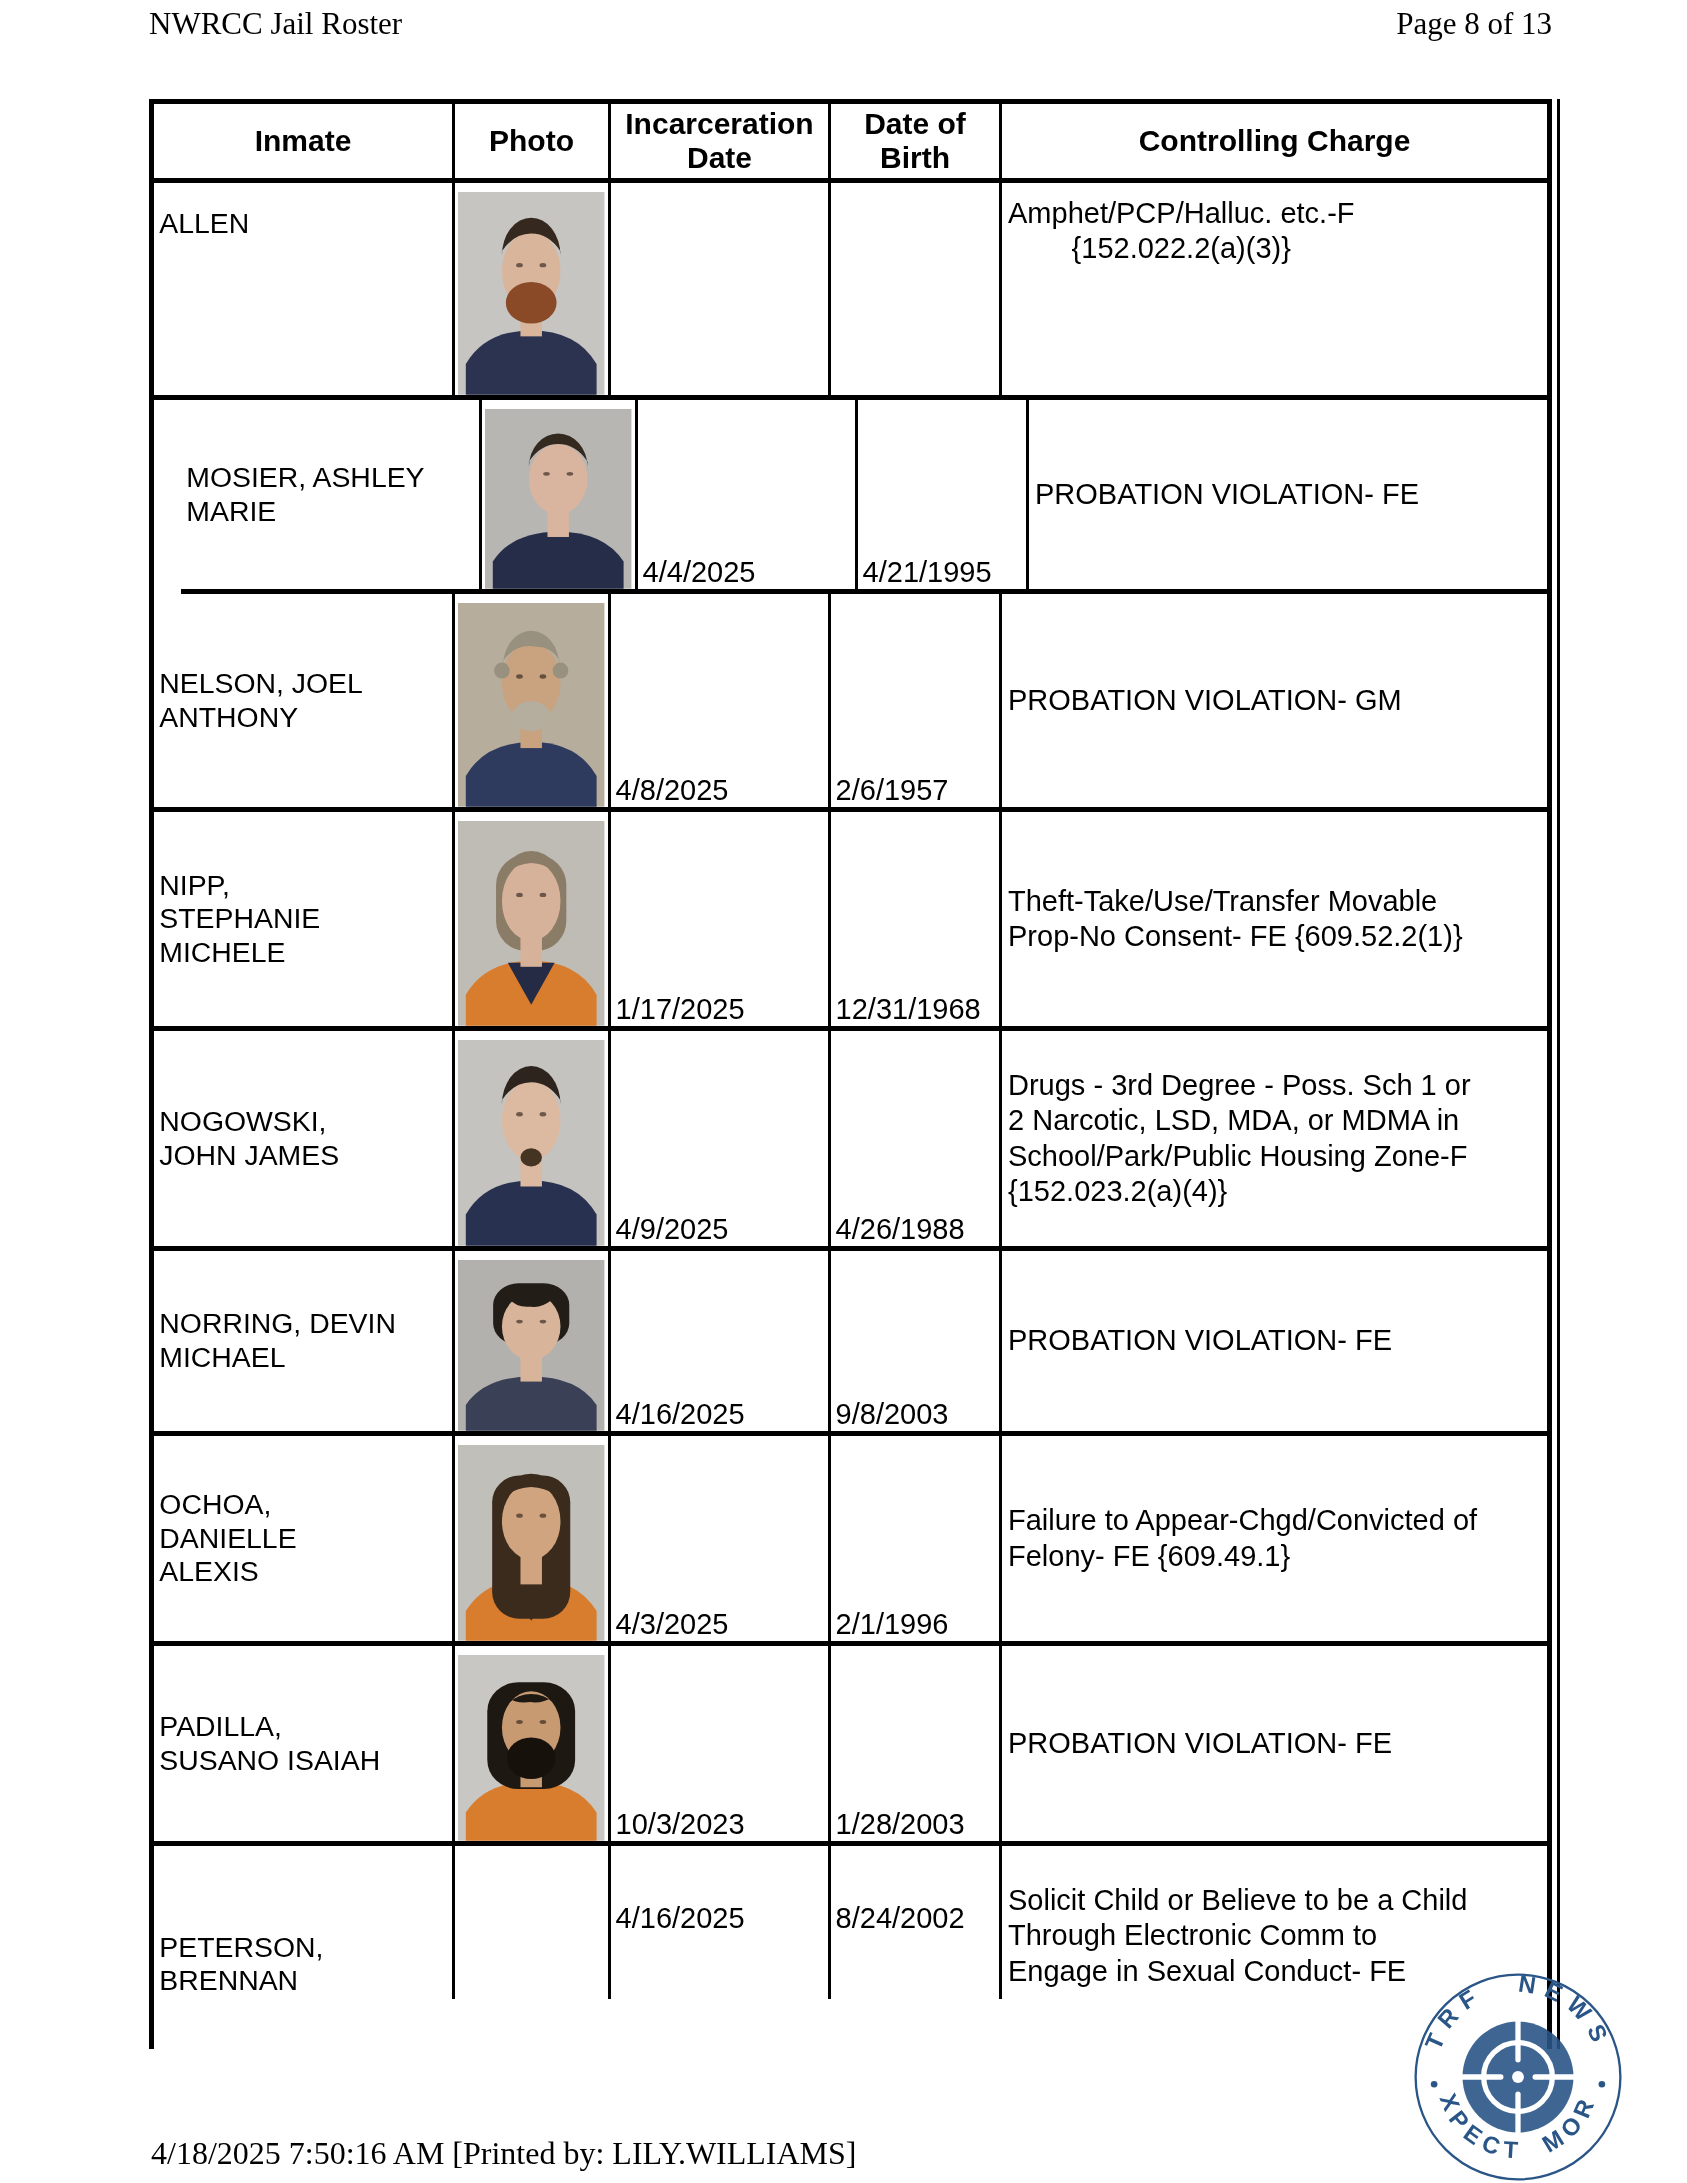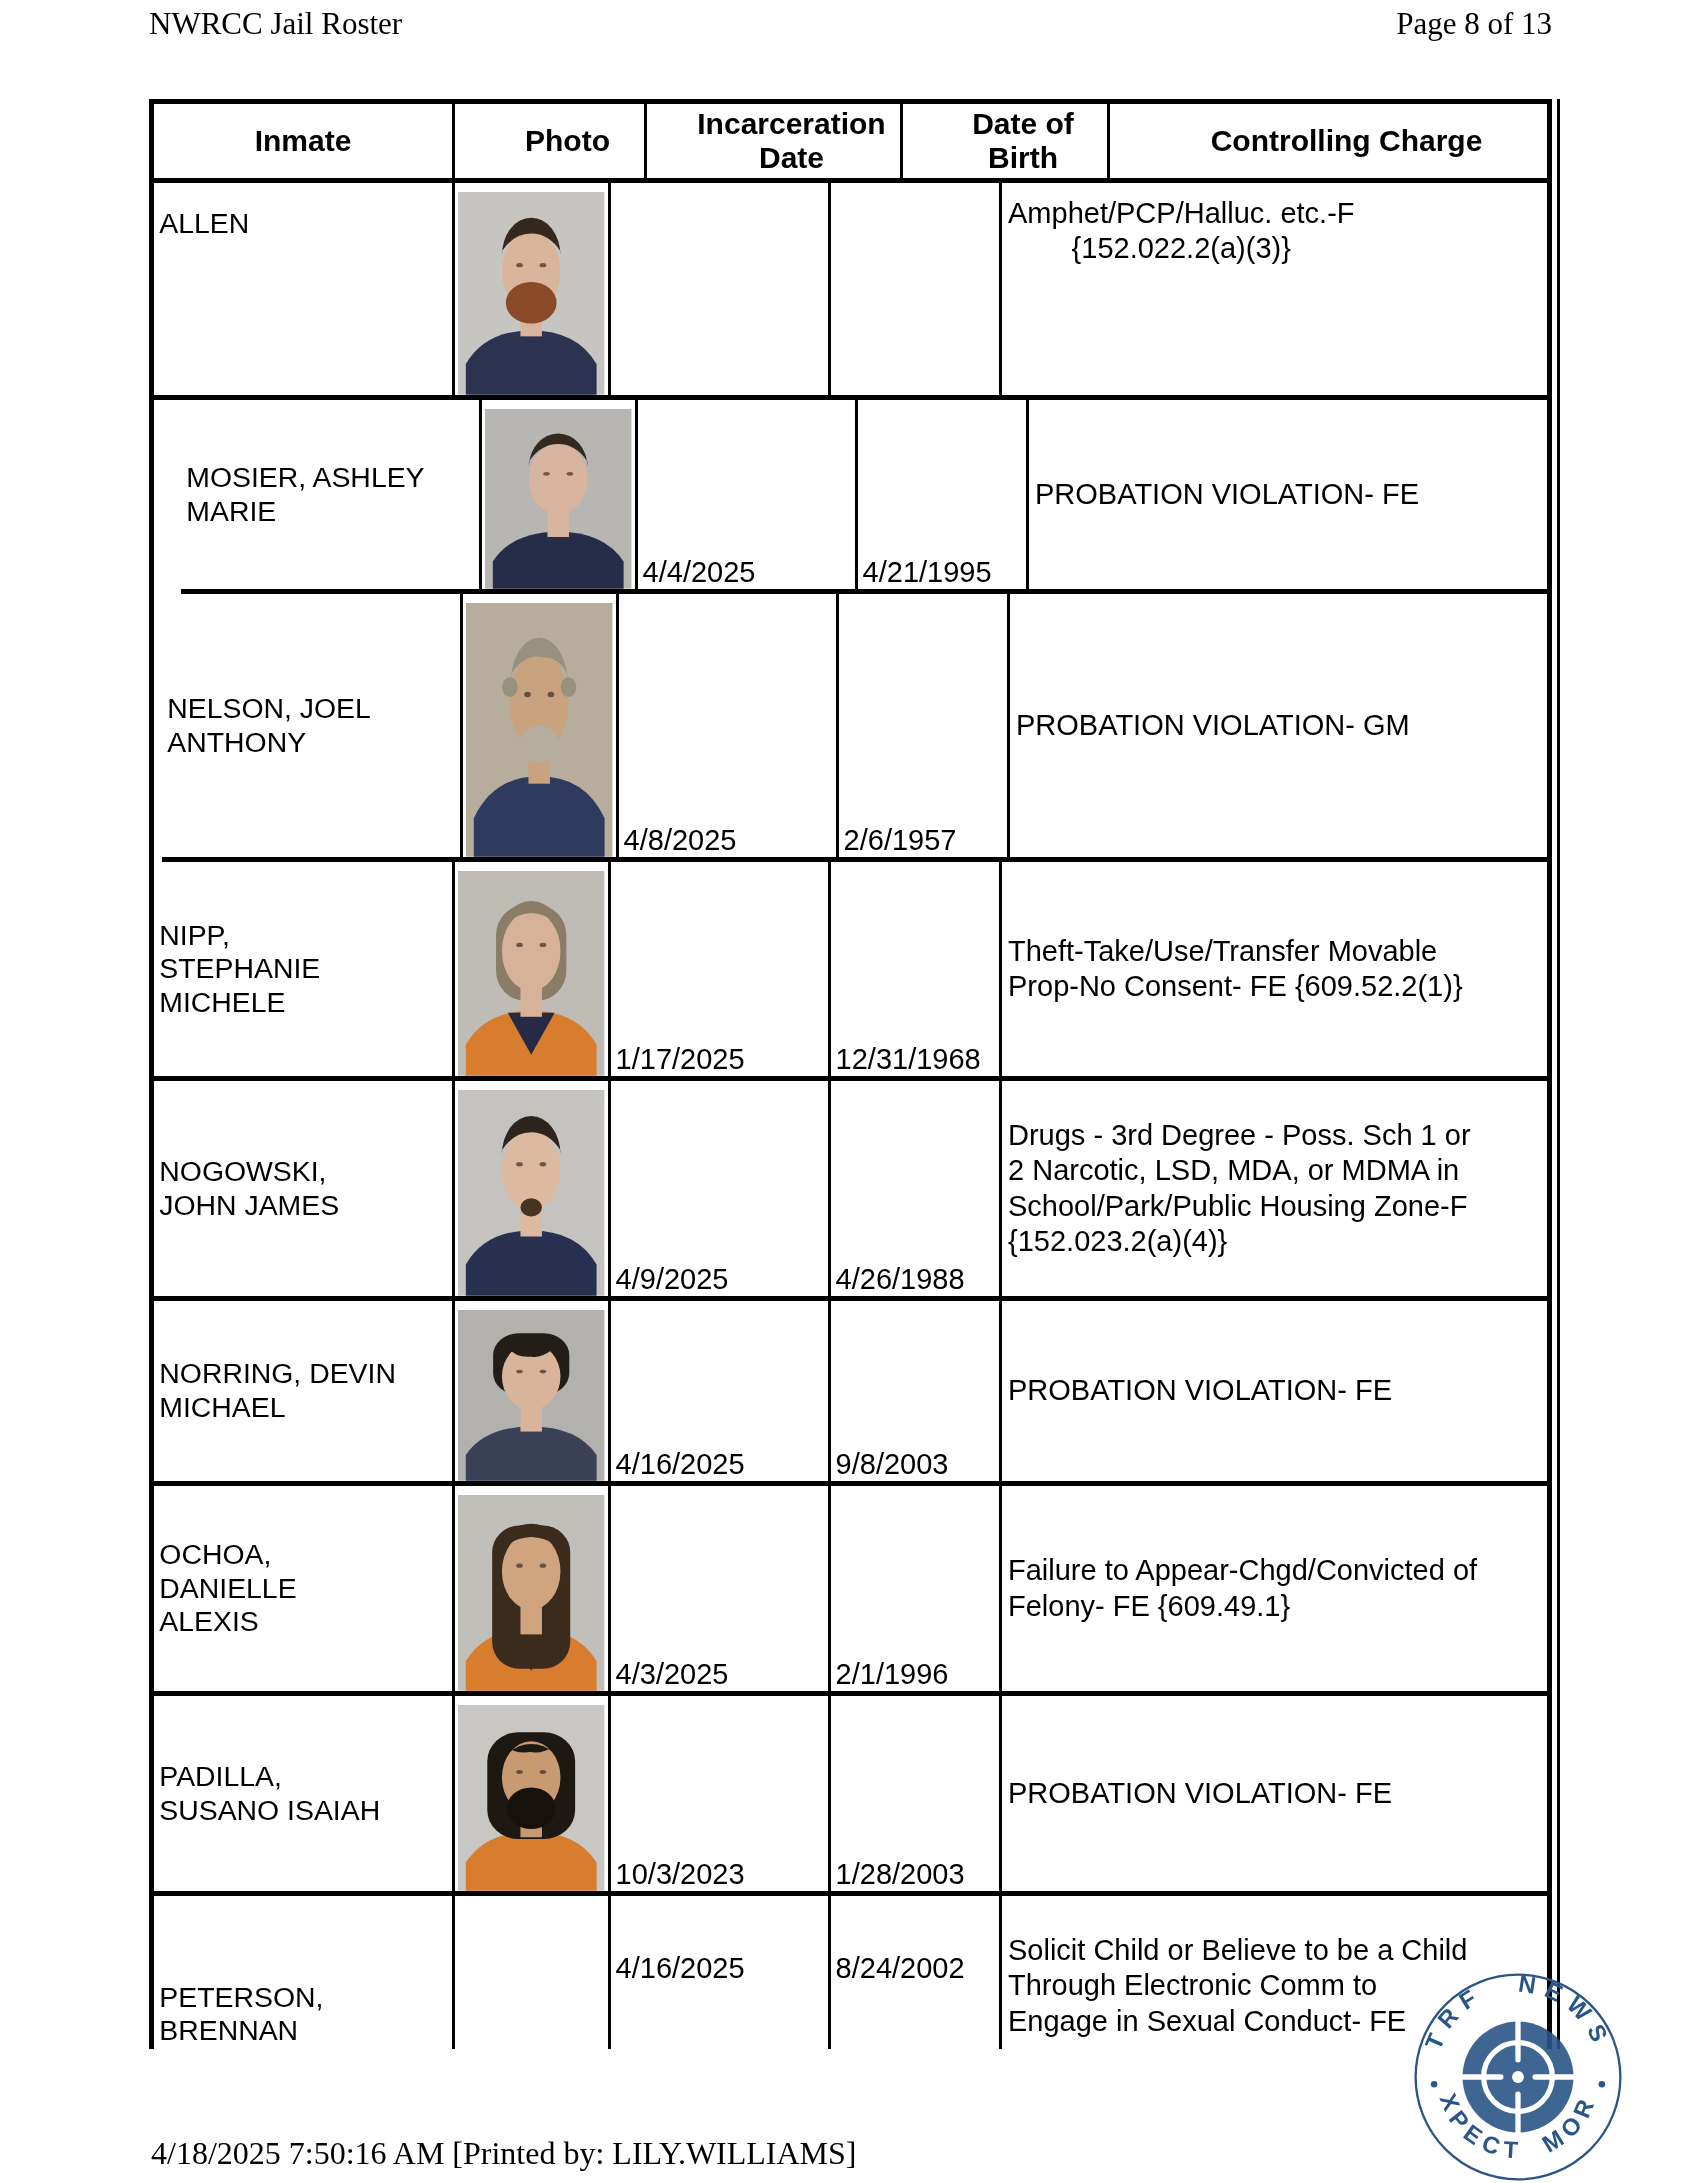--- a/index.html
+++ b/index.html
@@ -21,24 +21,24 @@
   .roster{
     position:absolute;left:149px;top:99px;width:1403px;height:1950px;
     box-sizing:border-box;border:5.3px solid #000;border-bottom:none;
     background:#fff;
   }
   .tr{
     display:grid;grid-template-columns:301px 156px 220px 171px 1fr;
     border-bottom:5.3px solid #000;box-sizing:border-box;
   }
   .tr:last-child{border-bottom:none;}
-  .tr:nth-child(1){height:79px;gap:36px;}
+  .tr:nth-child(1){height:79px;}
   .tr:nth-child(2){height:217px;}
   .tr:nth-child(3){height:194px;margin-left:27px;}
-  .tr:nth-child(4){height:268px;margin-left:8px;}
+  .tr:nth-child(4){height:218px;}
   .tr:nth-child(5){height:219px;}
   .tr:nth-child(6){height:220px;}
   .tr:nth-child(7){height:185px;}
   .tr:nth-child(8){height:210px;}
   .tr:nth-child(9){height:200px;}
   .tr:nth-child(10){height:153px;}
   .td{
     border-right:3.3px solid #000;box-sizing:border-box;
     display:flex;overflow:hidden;min-width:0;
   }

